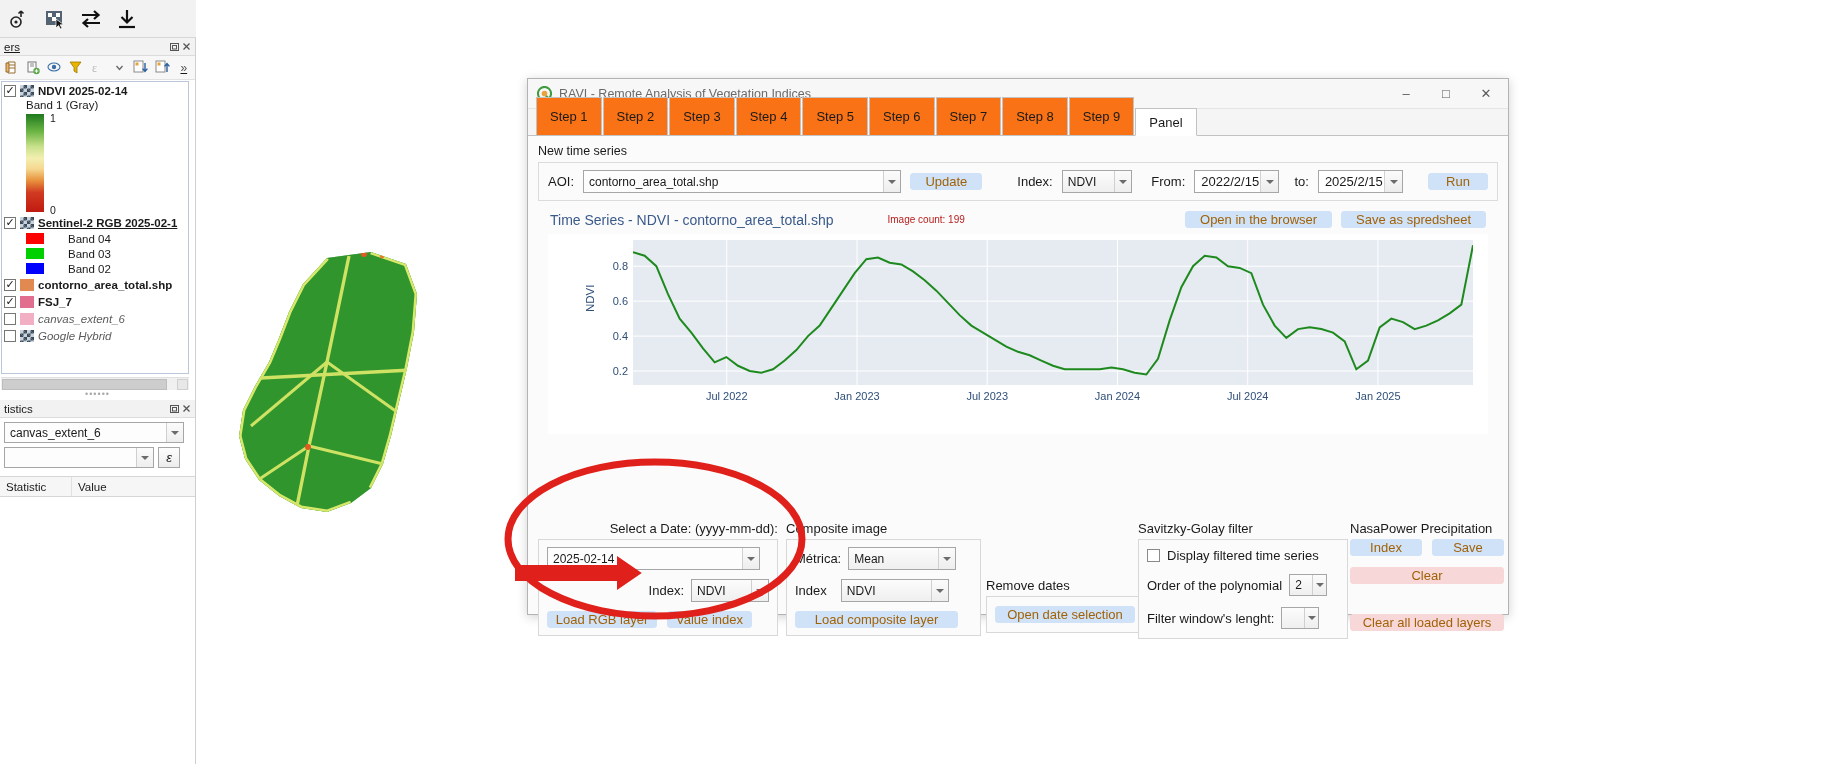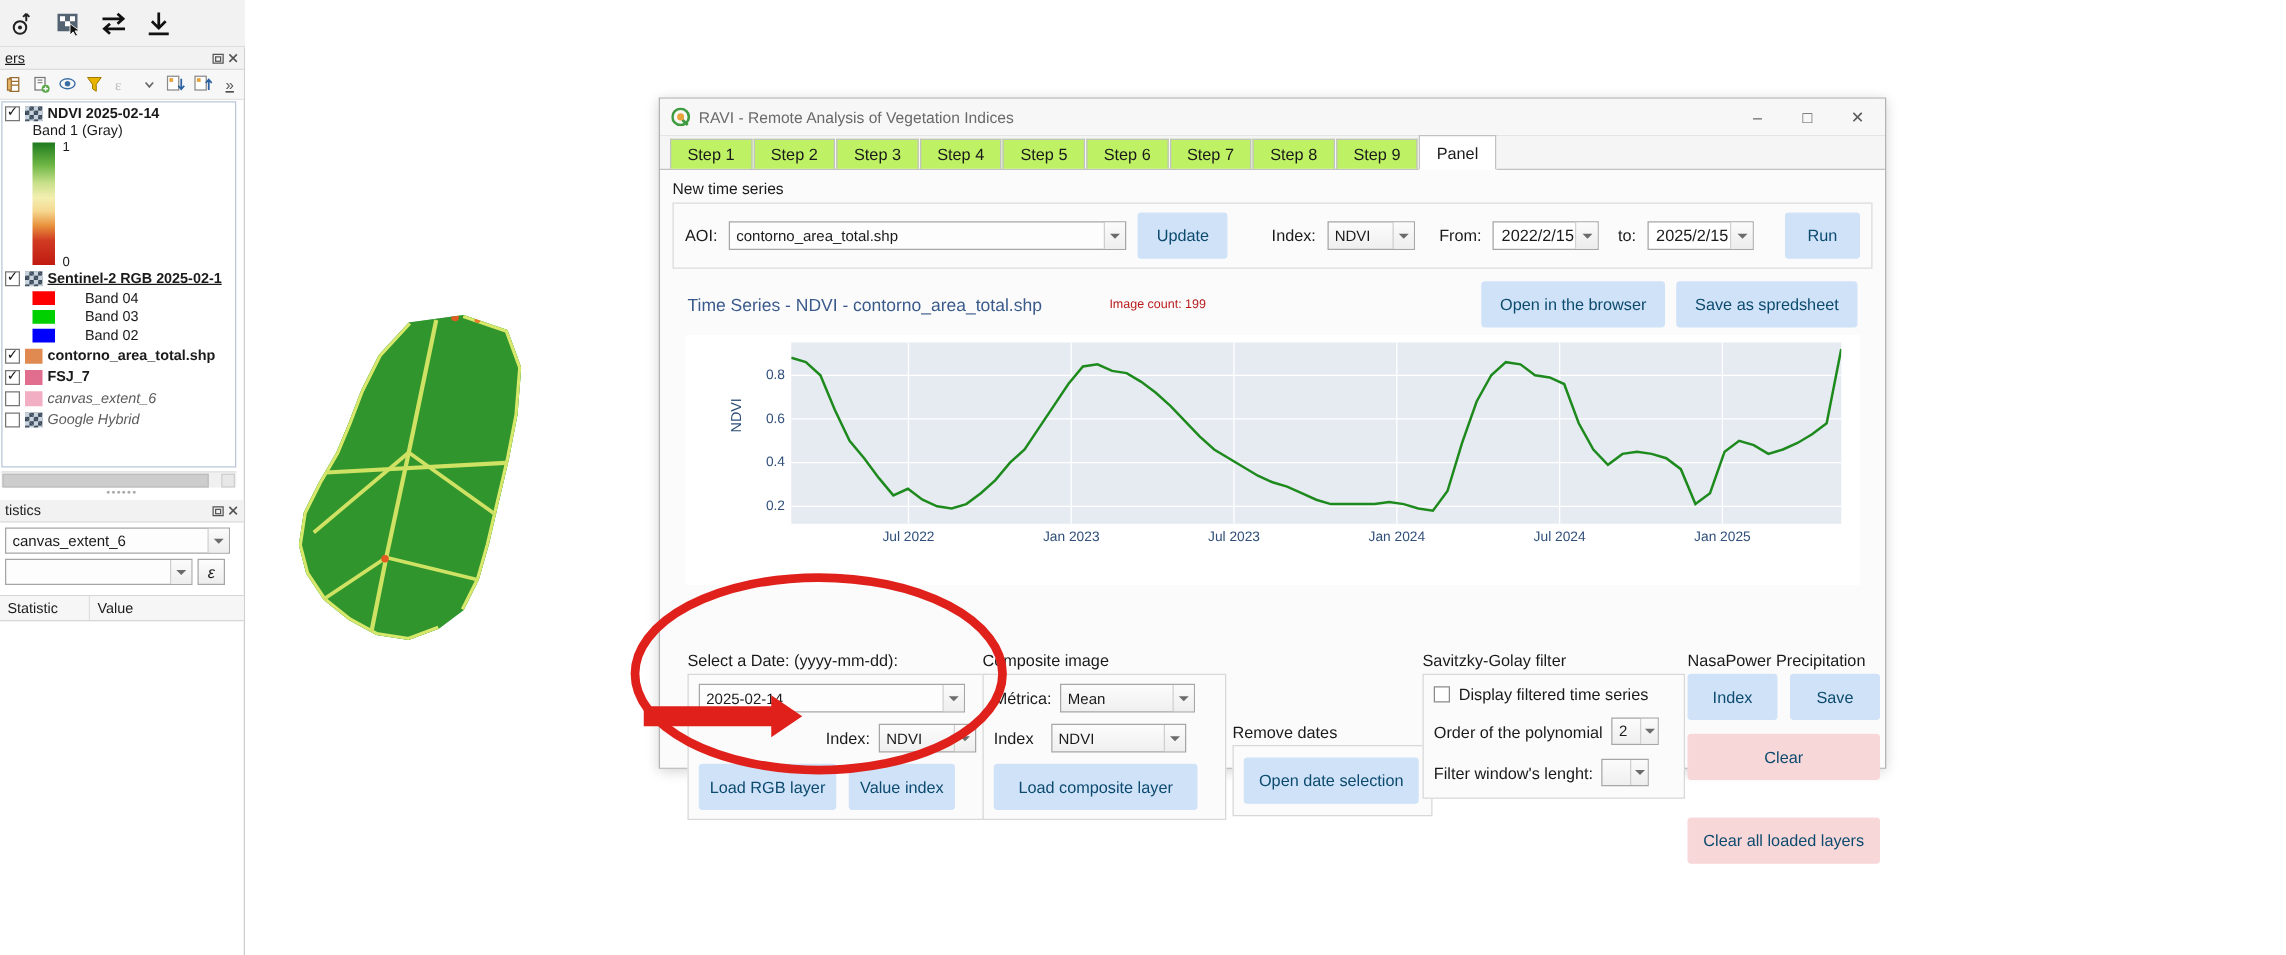--- a/index.html
+++ b/index.html
@@ -123,36 +123,36 @@
     height: 30px; background: #f7f7f7; border-bottom: 1px solid #e5e5e5;
     display: flex; align-items: center; padding: 0 2px 0 9px;
   }
   .ravi-logo { width: 15px; height: 15px; margin-right: 7px; }
   #ravi-title { flex: 1; font-size: 12.5px; color: #6a6a6a; }
   .wbtn { width: 40px; height: 28px; display:flex; align-items:center; justify-content:center; cursor:pointer; color:#5a5a5a; }
 
   #ravi-tabs { display: flex; height: 27px; padding-left: 8px; align-items: flex-end; background: #f5f5f5;
                border-bottom: 1px solid #c2c2c2; }
   .tab {
-    height: 24px; padding: 0 13px; display:flex; align-items:center; font-size: 13px;
-    background: #bef264; border: 1px solid #c2c2c2; border-bottom: none; margin-right: 1px; cursor: pointer; color:#1a1a1a;
+    height: 38px; padding: 0 13px; display:flex; align-items:center; font-size: 13px;
+    background: #f97316; border: 1px solid #c2c2c2; border-bottom: none; margin-right: 1px; cursor: pointer; color:#1a1a1a;
   }
   .tab.active { background: #ffffff; height: 28px; position: relative; top: 1px; border-bottom: 1px solid #fff; }
 
   #ravi-body { position:absolute; left:0; right:0; top:57px; bottom:0; background:#fbfbfb; padding: 8px 10px 0 10px; }
 
   .section-label { font-size: 12.5px; color:#1a1a1a; margin-bottom: 4px; }
   .groupbox { border: 1px solid #dcdcdc; background: #fbfbfb; }
 
   #aoi-row { display:flex; align-items:center; gap: 9px; padding: 7px 9px; }
   .lbl { font-size: 13px; white-space: nowrap; }
   #aoi-combo { width: 330px; height: 23px; }
   .btn {
-    height: 37px; padding: 0 14px; display:flex; align-items:center; justify-content:center;
-    font-size: 13px; background: #cfe2f8; border: 1px solid #cfe2f8; border-radius: 3px; cursor: pointer; color:#0c4a6e;
+    height: 17px; padding: 0 14px; display:flex; align-items:center; justify-content:center;
+    font-size: 13px; background: #cfe2f8; border: 1px solid #cfe2f8; border-radius: 3px; cursor: pointer; color:#a16207;
     white-space: nowrap;
   }
   .btn.pink { background: #f8d7d9; border-color:#f8d7d9; }
   .spin {
     position: relative; height: 23px; border: 1px solid #a6a6a6; background: #fff;
     display:flex; align-items:center; padding-left: 6px; font-size: 13px;
   }
   .spin .arrow-dn { position:absolute; right:0; top:0; bottom:0; width:18px; border-left:1px solid #d2d2d2;
                     background: linear-gradient(#fbfbfb,#ececec); display:flex; align-items:center; justify-content:center; }
 
@@ -169,21 +169,21 @@
     position: absolute; left: 85px; right: 15px; top: 6px; height: 145px;
     background: #e6ebf2;
   }
   .ytick { position: absolute; right: 100%; margin-right: 5px; transform: translateY(-50%); font-size: 11px; color:#2f4f7a; }
   .xtick { position: absolute; top: 100%; margin-top: 5px; transform: translateX(-50%); font-size: 11px; color:#2f4f7a; white-space: nowrap; }
 
   #bottom-panels { position: absolute; left: 10px; right: 10px; top: 385px; bottom: 8px; }
   .col-title { font-size: 13px; margin-bottom: 3px; }
   .panel-box { border: 1px solid #d8d8d8; background: #fbfbfb; }
 
-  #select-date-col { position:absolute; left:12px; top:0; width: 240px; }
+  #select-date-col { position:absolute; left:0; top:0; width: 240px; text-align: right; }
   #composite-col { position:absolute; left: 248px; top: 0; width: 195px; }
   #remove-col { position:absolute; left: 448px; top: 57px; width: 160px; }
   #savgol-col { position:absolute; left: 600px; top: 0; width: 210px; }
   #nasa-col { position:absolute; left: 812px; top: 0; width: 162px; }
 
   .rowline { display:flex; align-items:center; gap:7px; }
 
   .chk { width: 13px; height: 13px; border: 1px solid #8a8a8a; background: #fff; flex:0 0 auto; cursor:pointer; }
 
   

